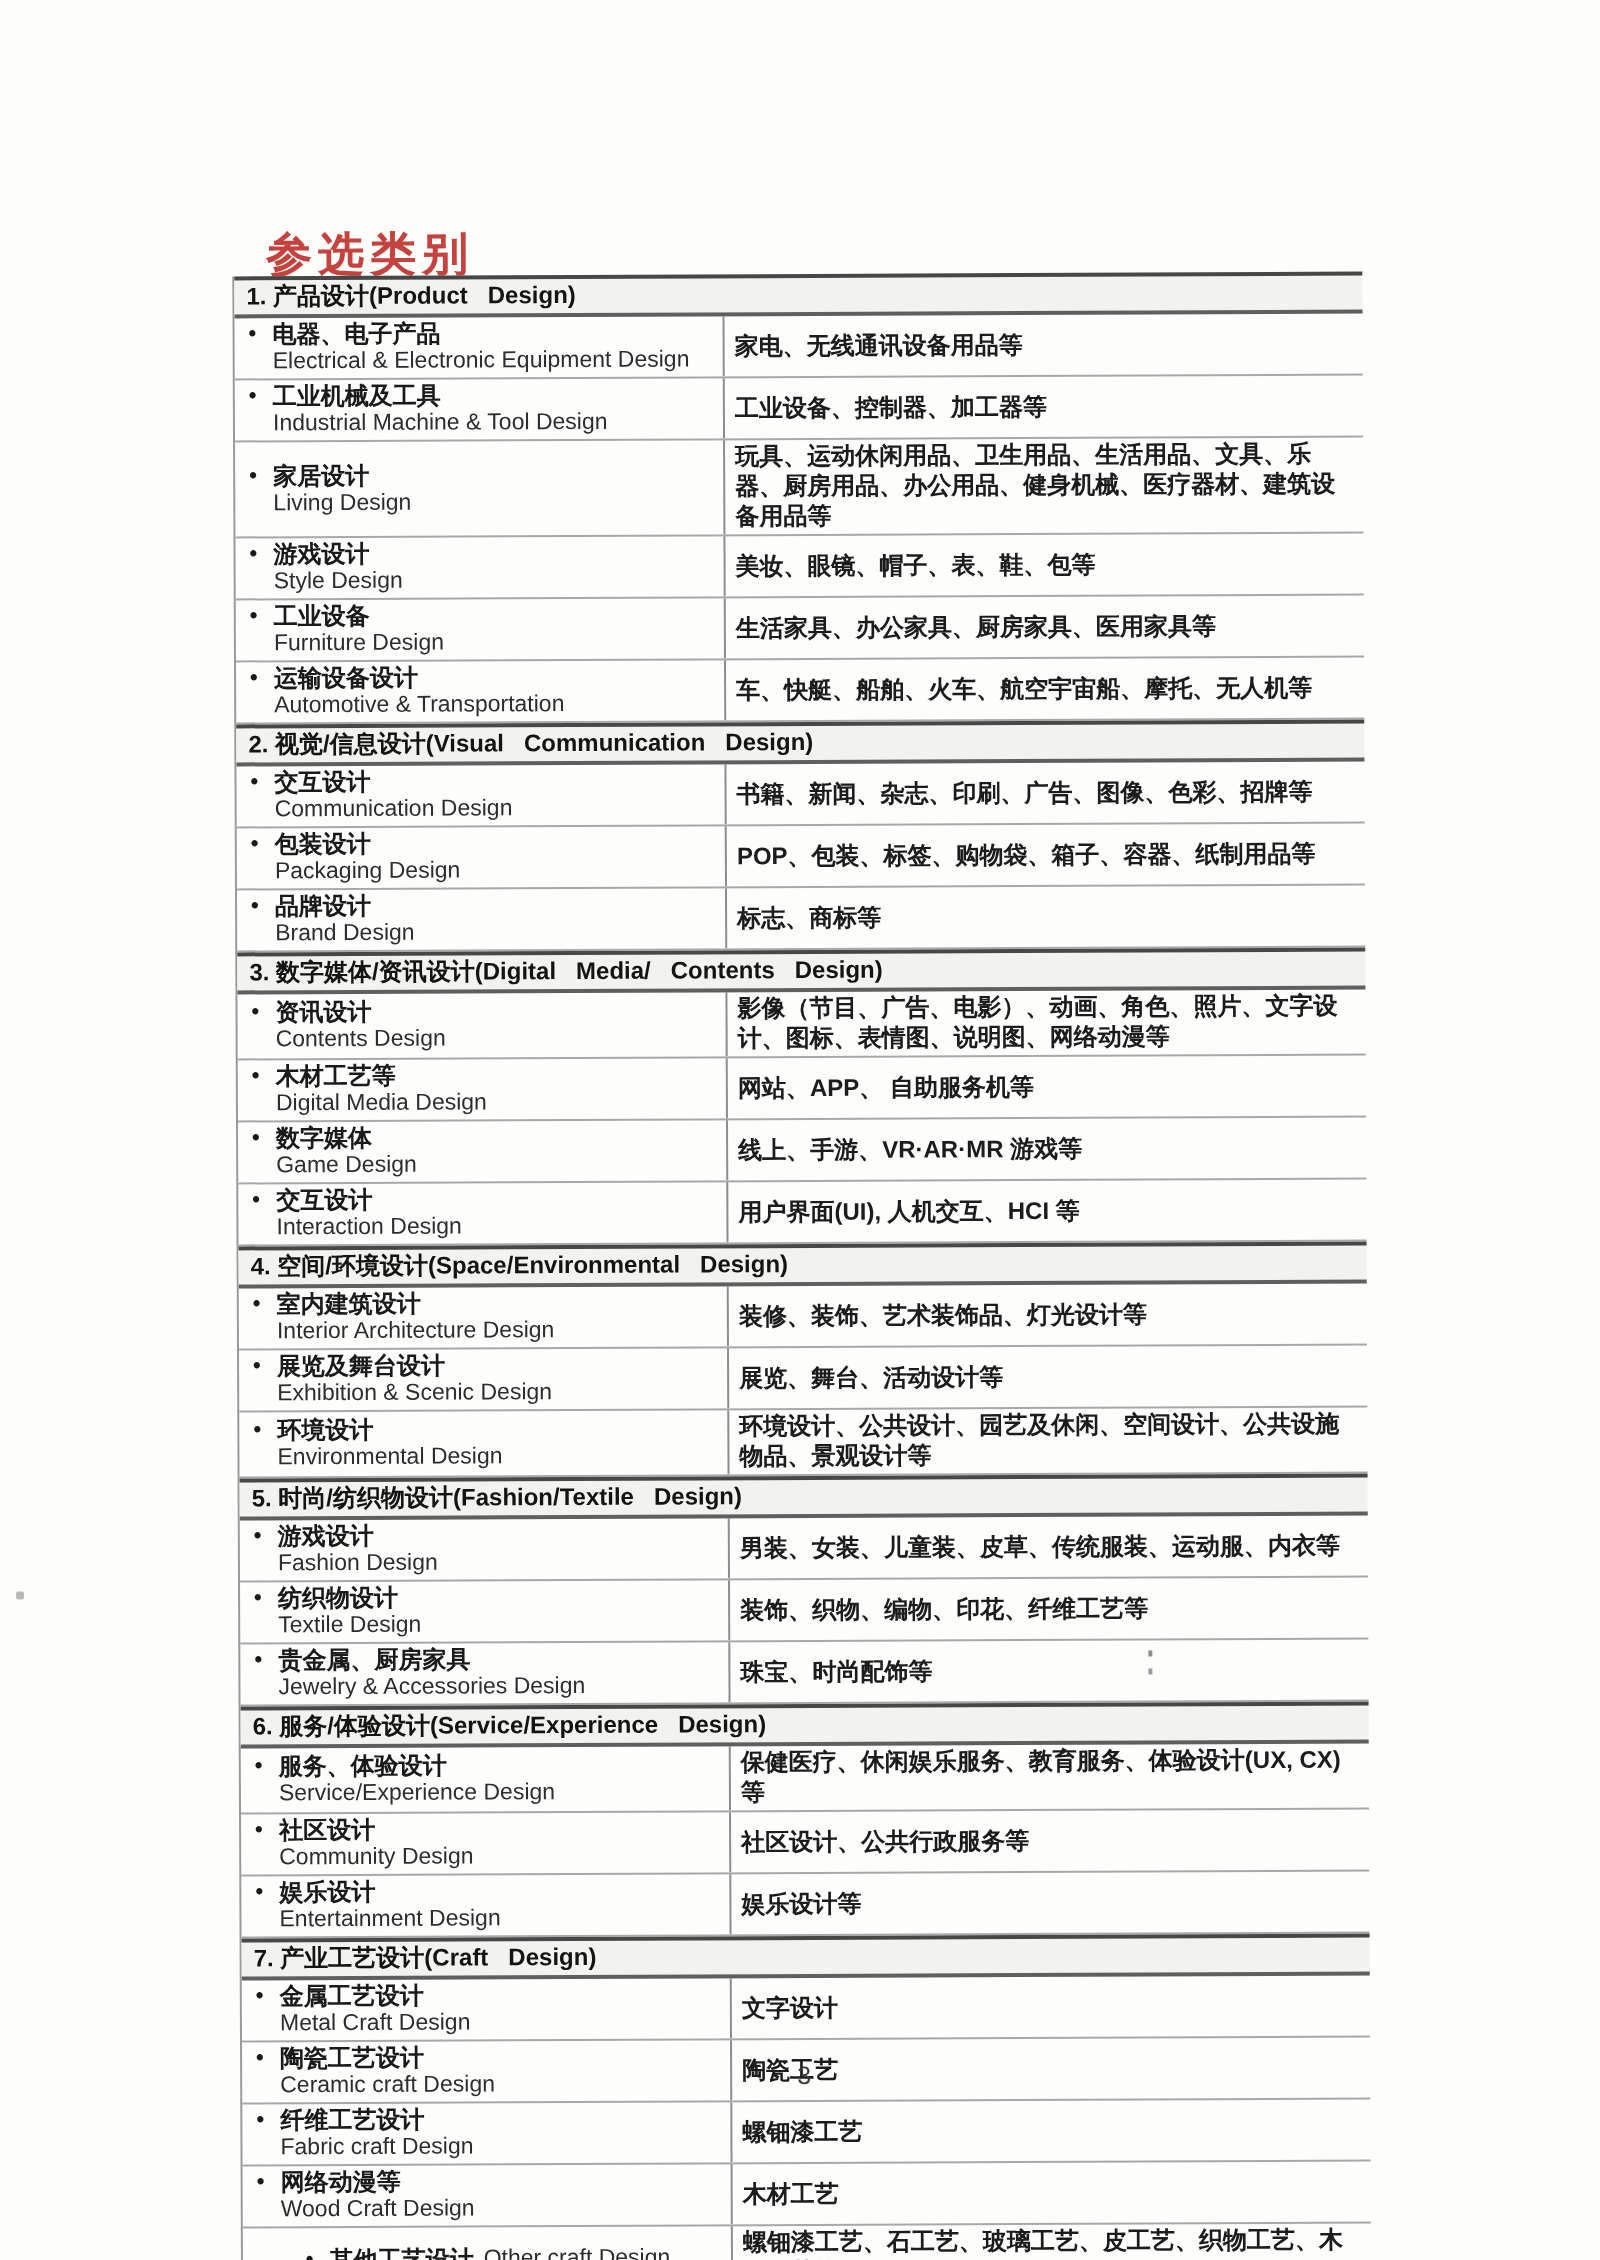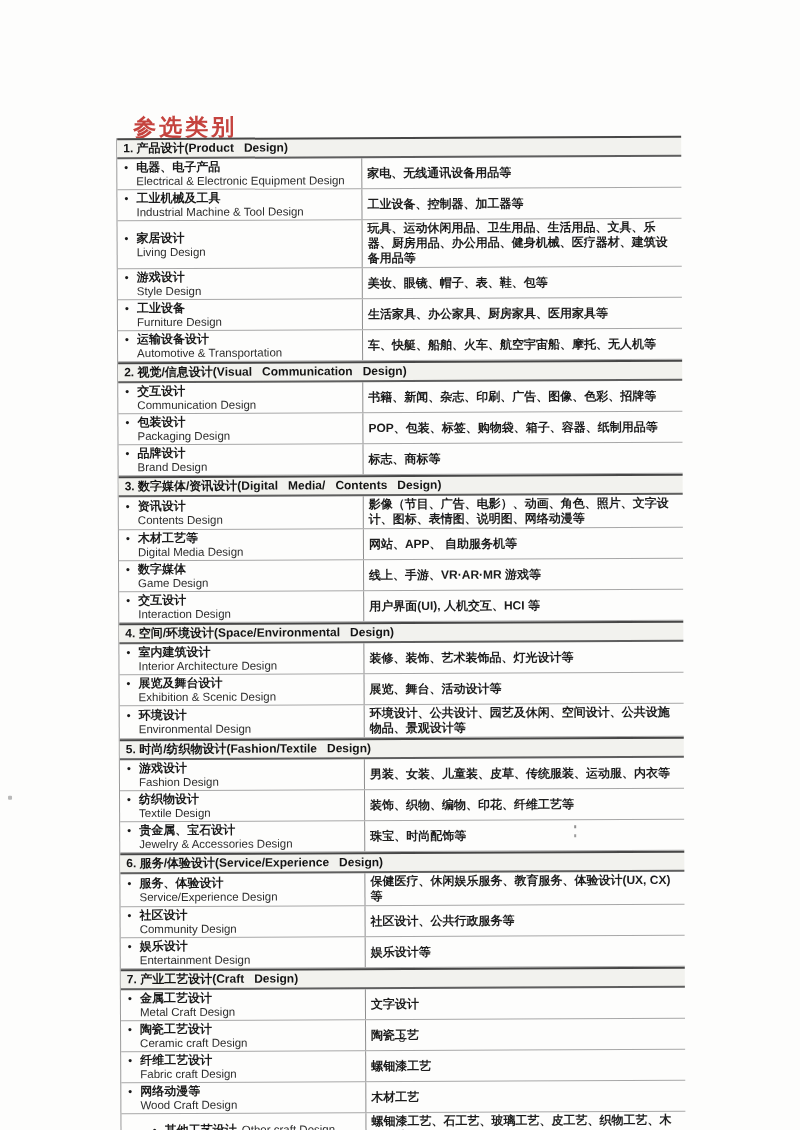--- a/index.html
+++ b/index.html
@@ -318,21 +318,21 @@
             <div class="en-line">Textile Design</div>
           </div>
           <div class="cell-right">
             <span class="desc">装饰、织物、编物、印花、纤维工艺等</span>
           </div>
         </div>
         <div class="t-row">
           <div class="cell-left">
             <div class="zh-line">
               <span class="bullet">•</span>
-              <span>贵金属、宝石设计</span>
+              <span>贵金属、厨房家具</span>
             </div>
             <div class="en-line">Jewelry &amp; Accessories Design</div>
           </div>
           <div class="cell-right">
             <span class="desc">珠宝、时尚配饰等</span>
           </div>
         </div>
         <div class="sec-header">6. 服务/体验设计(Service/Experience   Design)</div>
         <div class="t-row">
           <div class="cell-left">

